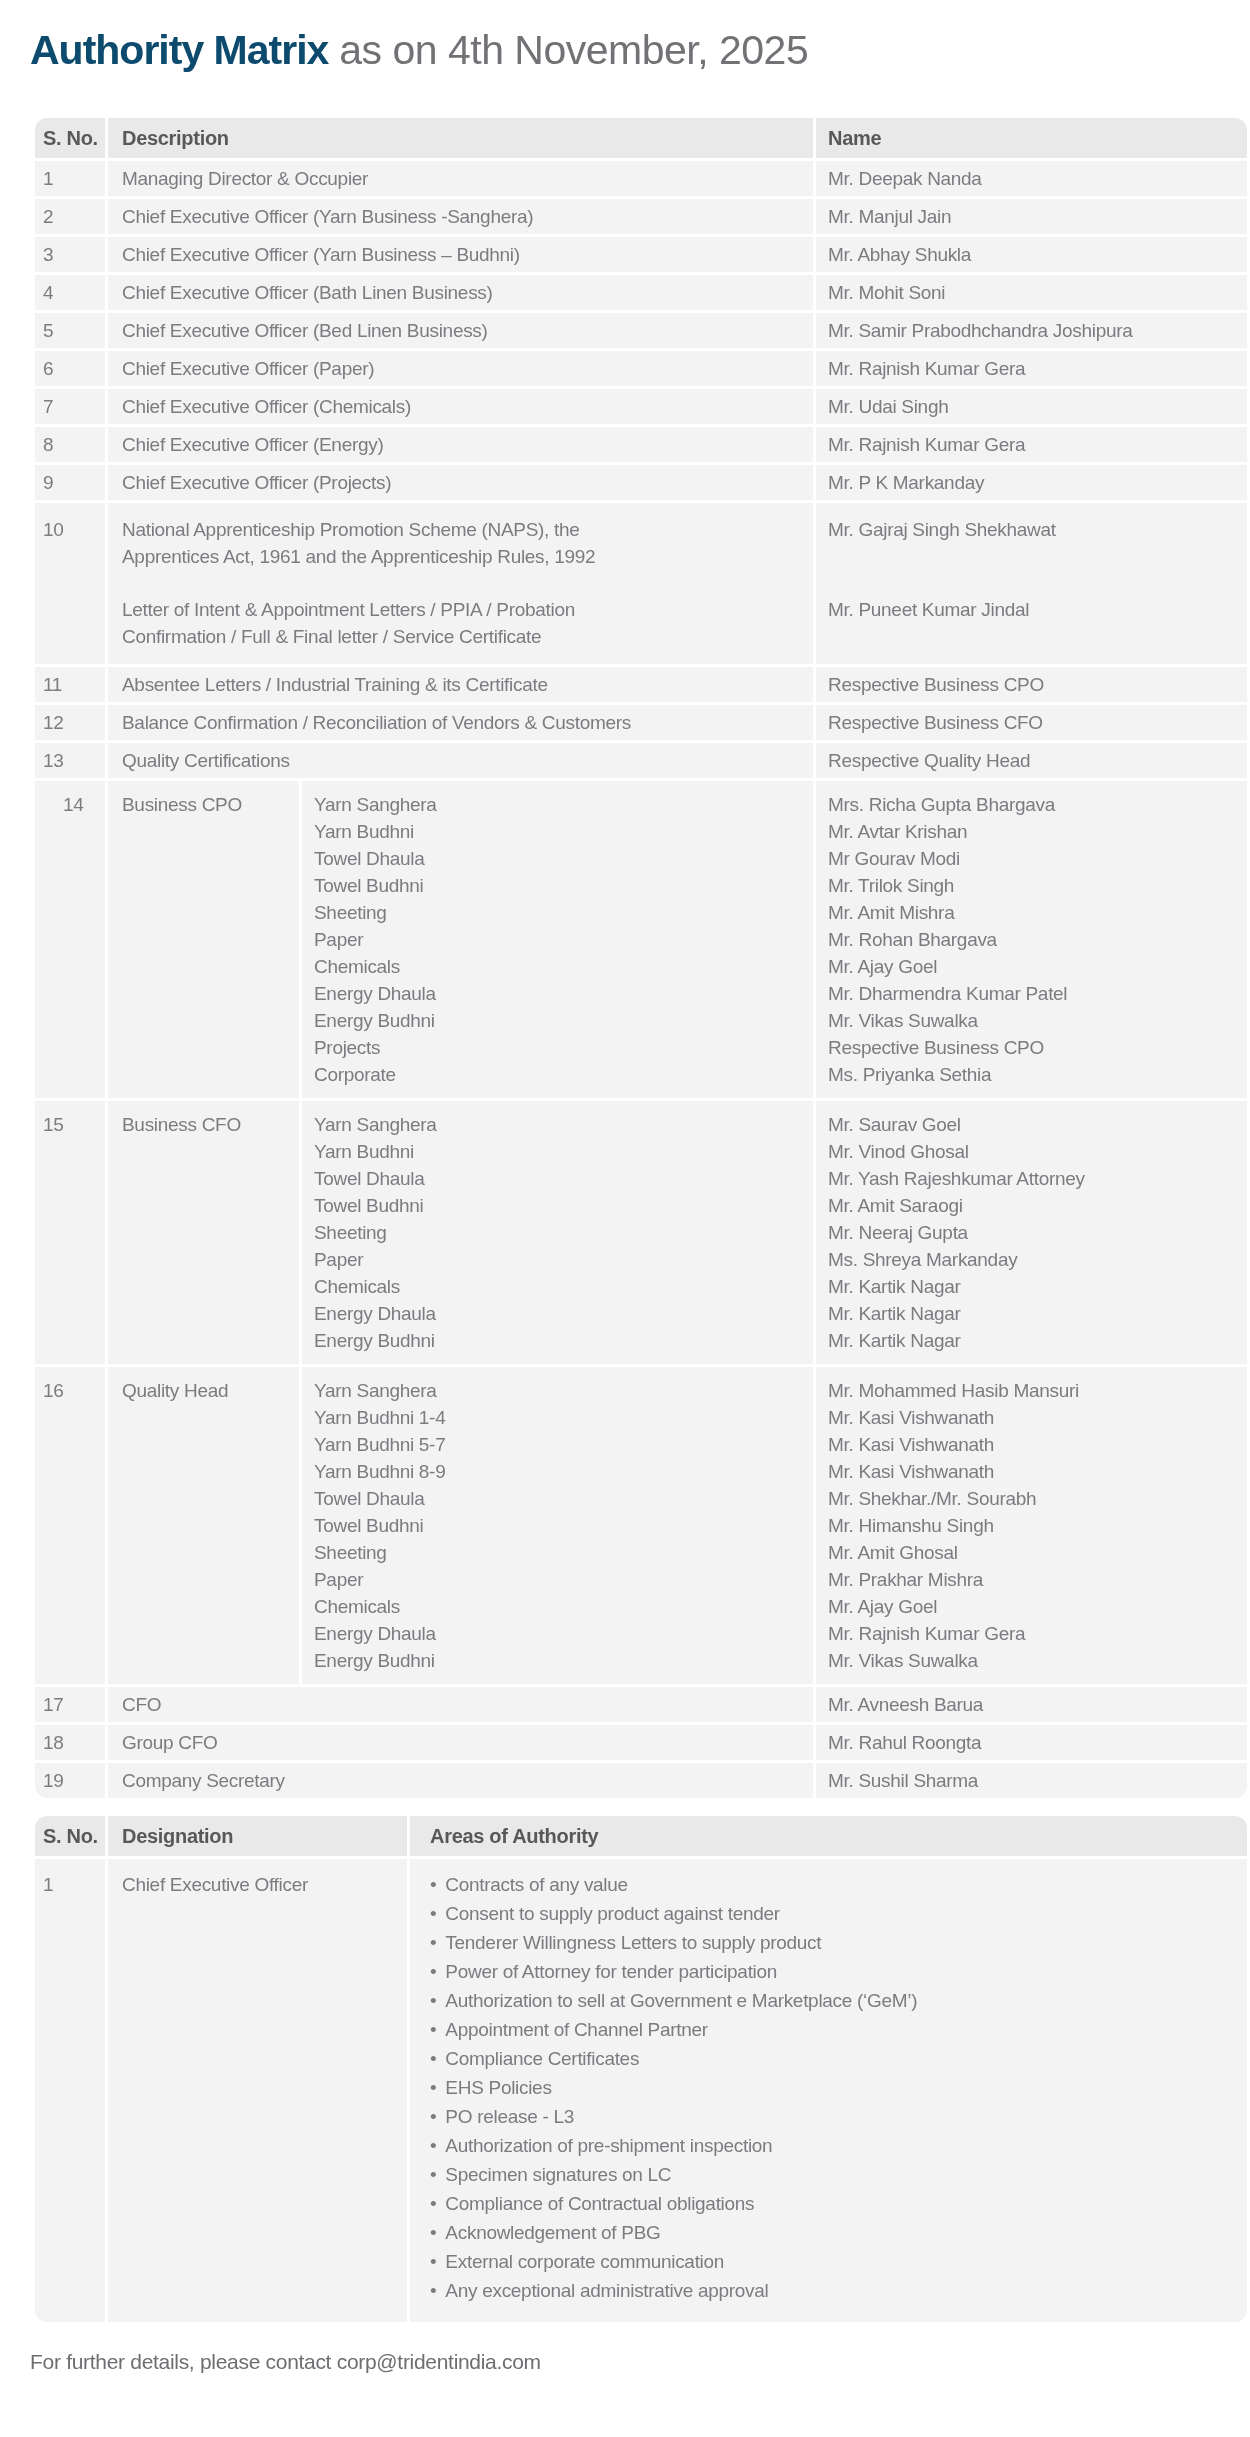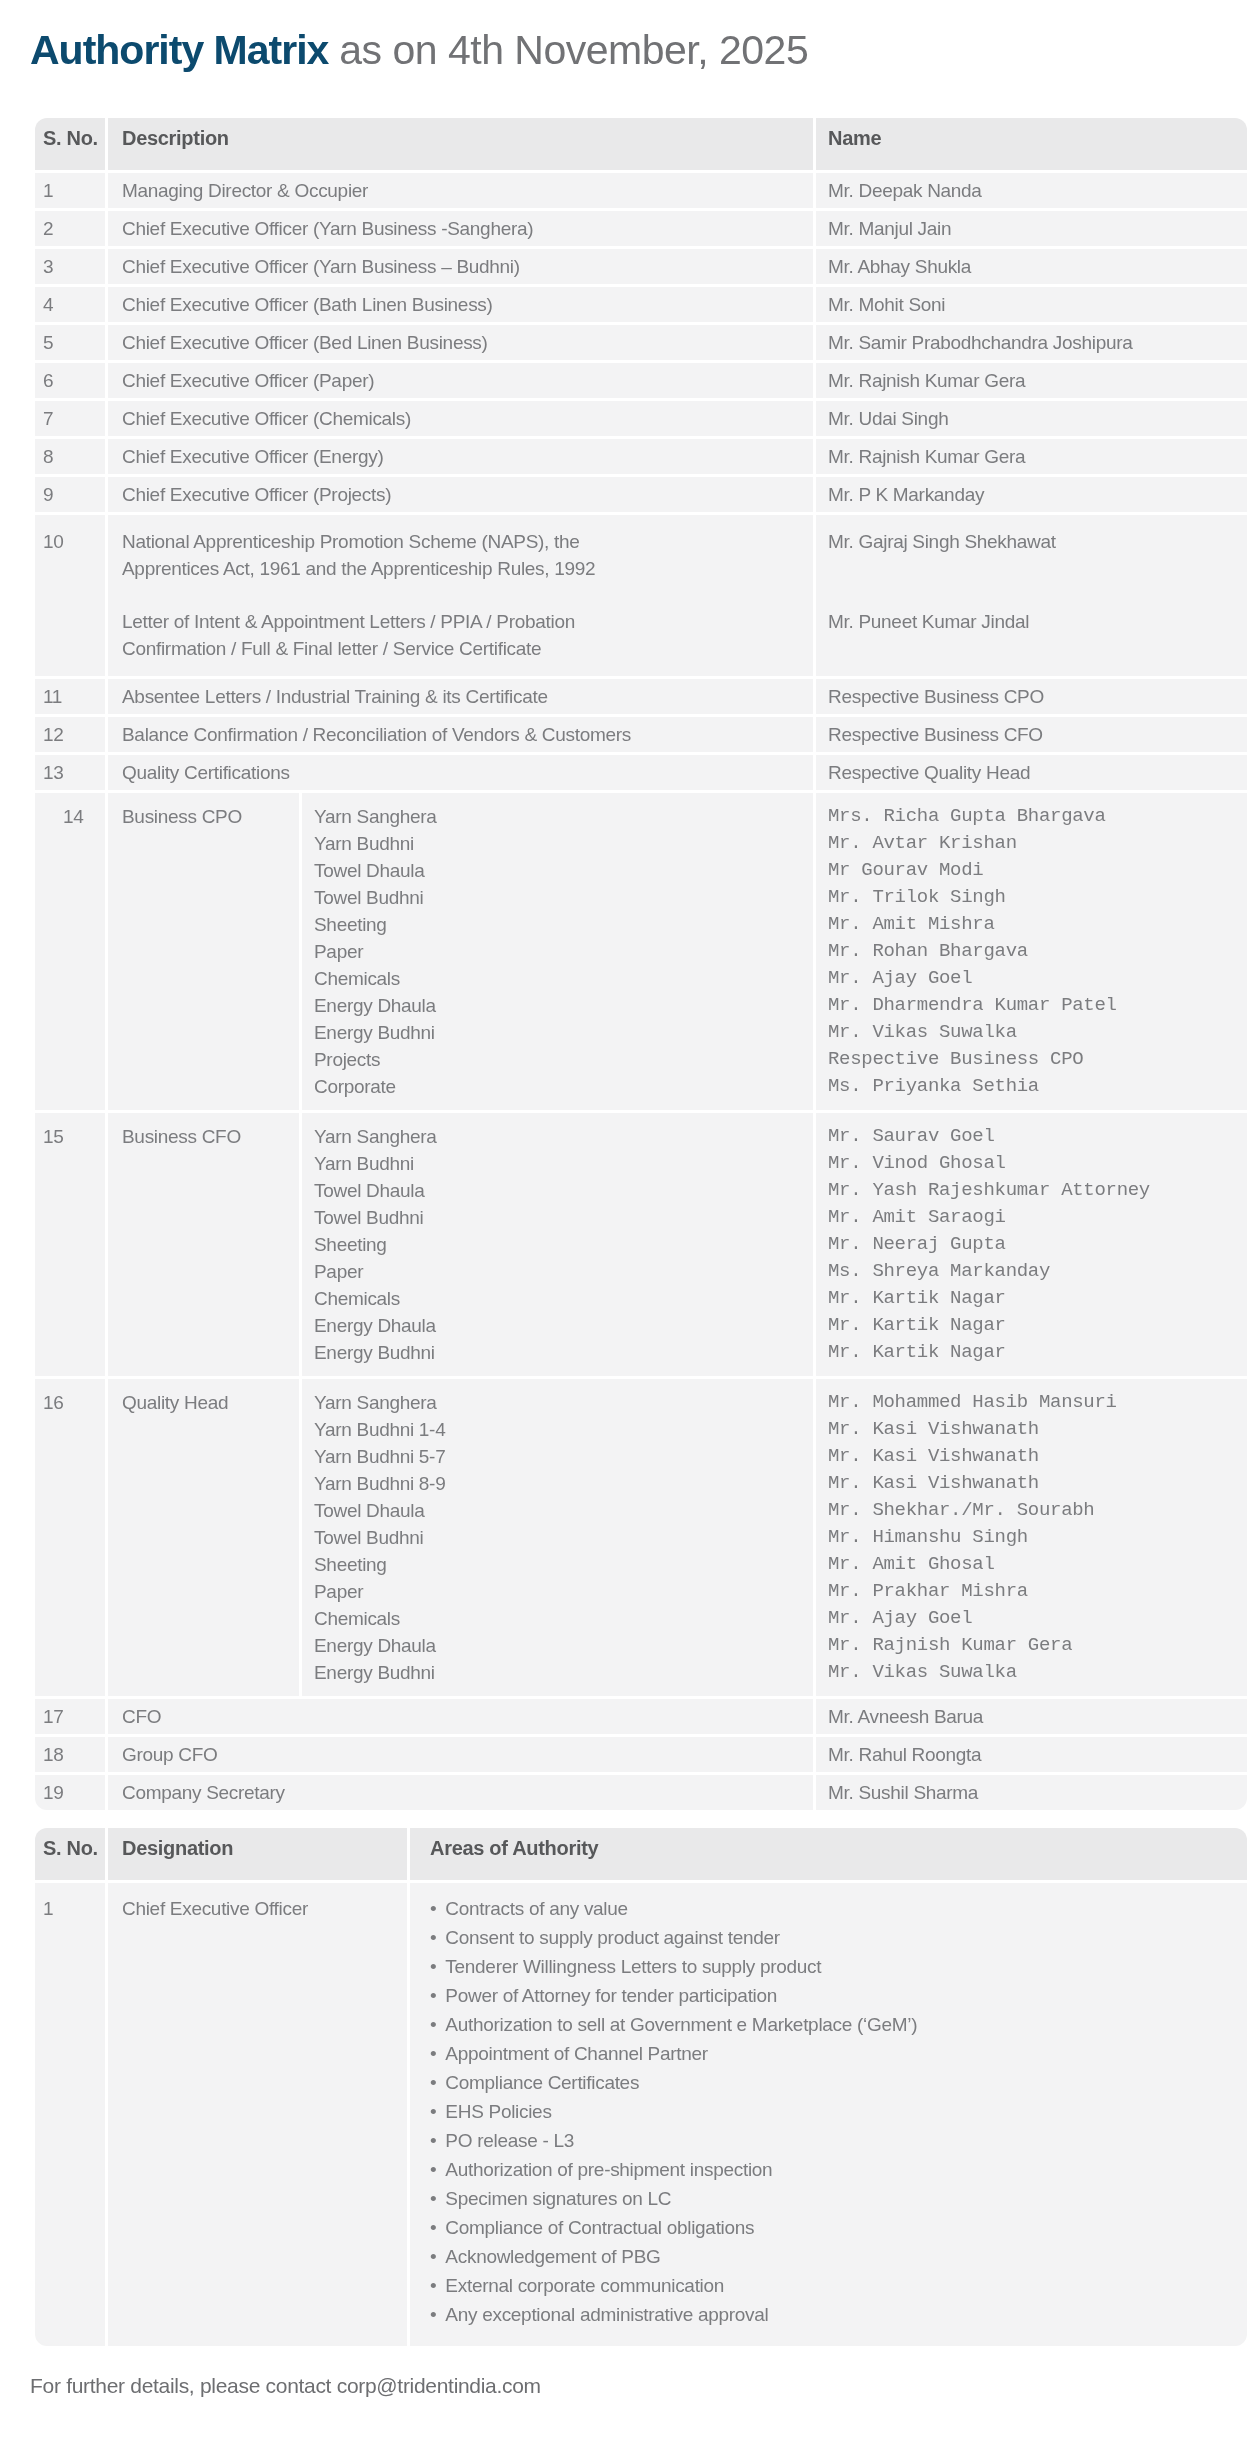--- a/index.html
+++ b/index.html
@@ -19,21 +19,21 @@
 
   
   .tbl{
     margin-left:5px;width:1212px;
     border-radius:12px;overflow:hidden;
     display:flex;flex-direction:column;gap:3px;
     font-size:19px;
   }
   .tbl2{margin-top:18px;}
   .trow{position:relative;display:grid;background:#f3f3f4;}
-  .trow.hdr{background:#e9e9ea;height:52px;line-height:40px;
+  .trow.hdr{background:#e9e9ea;height:40px;line-height:40px;
             font-weight:bold;color:#57585a;font-size:20px;}
   .cols-main{grid-template-columns:70px 708px 1fr;}
   .cols-group{grid-template-columns:70px 194px 514px 1fr;}
   .cols-t2{grid-template-columns:70px 302px 1fr;}
 
   .vline{position:absolute;top:0;bottom:0;width:3px;background:#ffffff;}
 
   .cell{overflow:hidden;}
   .c-sno{grid-column:1;padding-left:8px;}
   .c-desc{grid-column:2;padding-left:17px;}
@@ -44,21 +44,21 @@
   
   .r-double{padding:13px 0 14px 0;line-height:27px;row-gap:26px;}
   .r-double .c-sno{grid-row:1 / span 2;}
   .r-double .c-desc{max-width:520px;}
 
   
   .r-group{padding:10px 0;line-height:27px;}
   .g-sno{grid-column:1;padding-left:8px;}
   .g-label{grid-column:2;padding-left:17px;}
   .g-unit{grid-column:3;padding-left:15px;}
-  .g-name{grid-column:4;padding-left:15px;font-family:Liberation Mono, monospace;}
+  .g-name{grid-column:4;padding-left:15px;}
 
   
   .r-areas{padding:12px 0 16px 0;line-height:27px;}
   .c-desig{grid-column:2;padding-left:17px;}
   .c-areas{grid-column:3;padding-left:23px;}
   .bullet-line{display:flex;margin-bottom:2px;line-height:27px;}
   .bullet-dot{margin-right:9px;}
 
   .footer{margin:28px 0 0 0;font-size:21px;color:#6d6e71;padding-bottom:30px;}
 </style>

